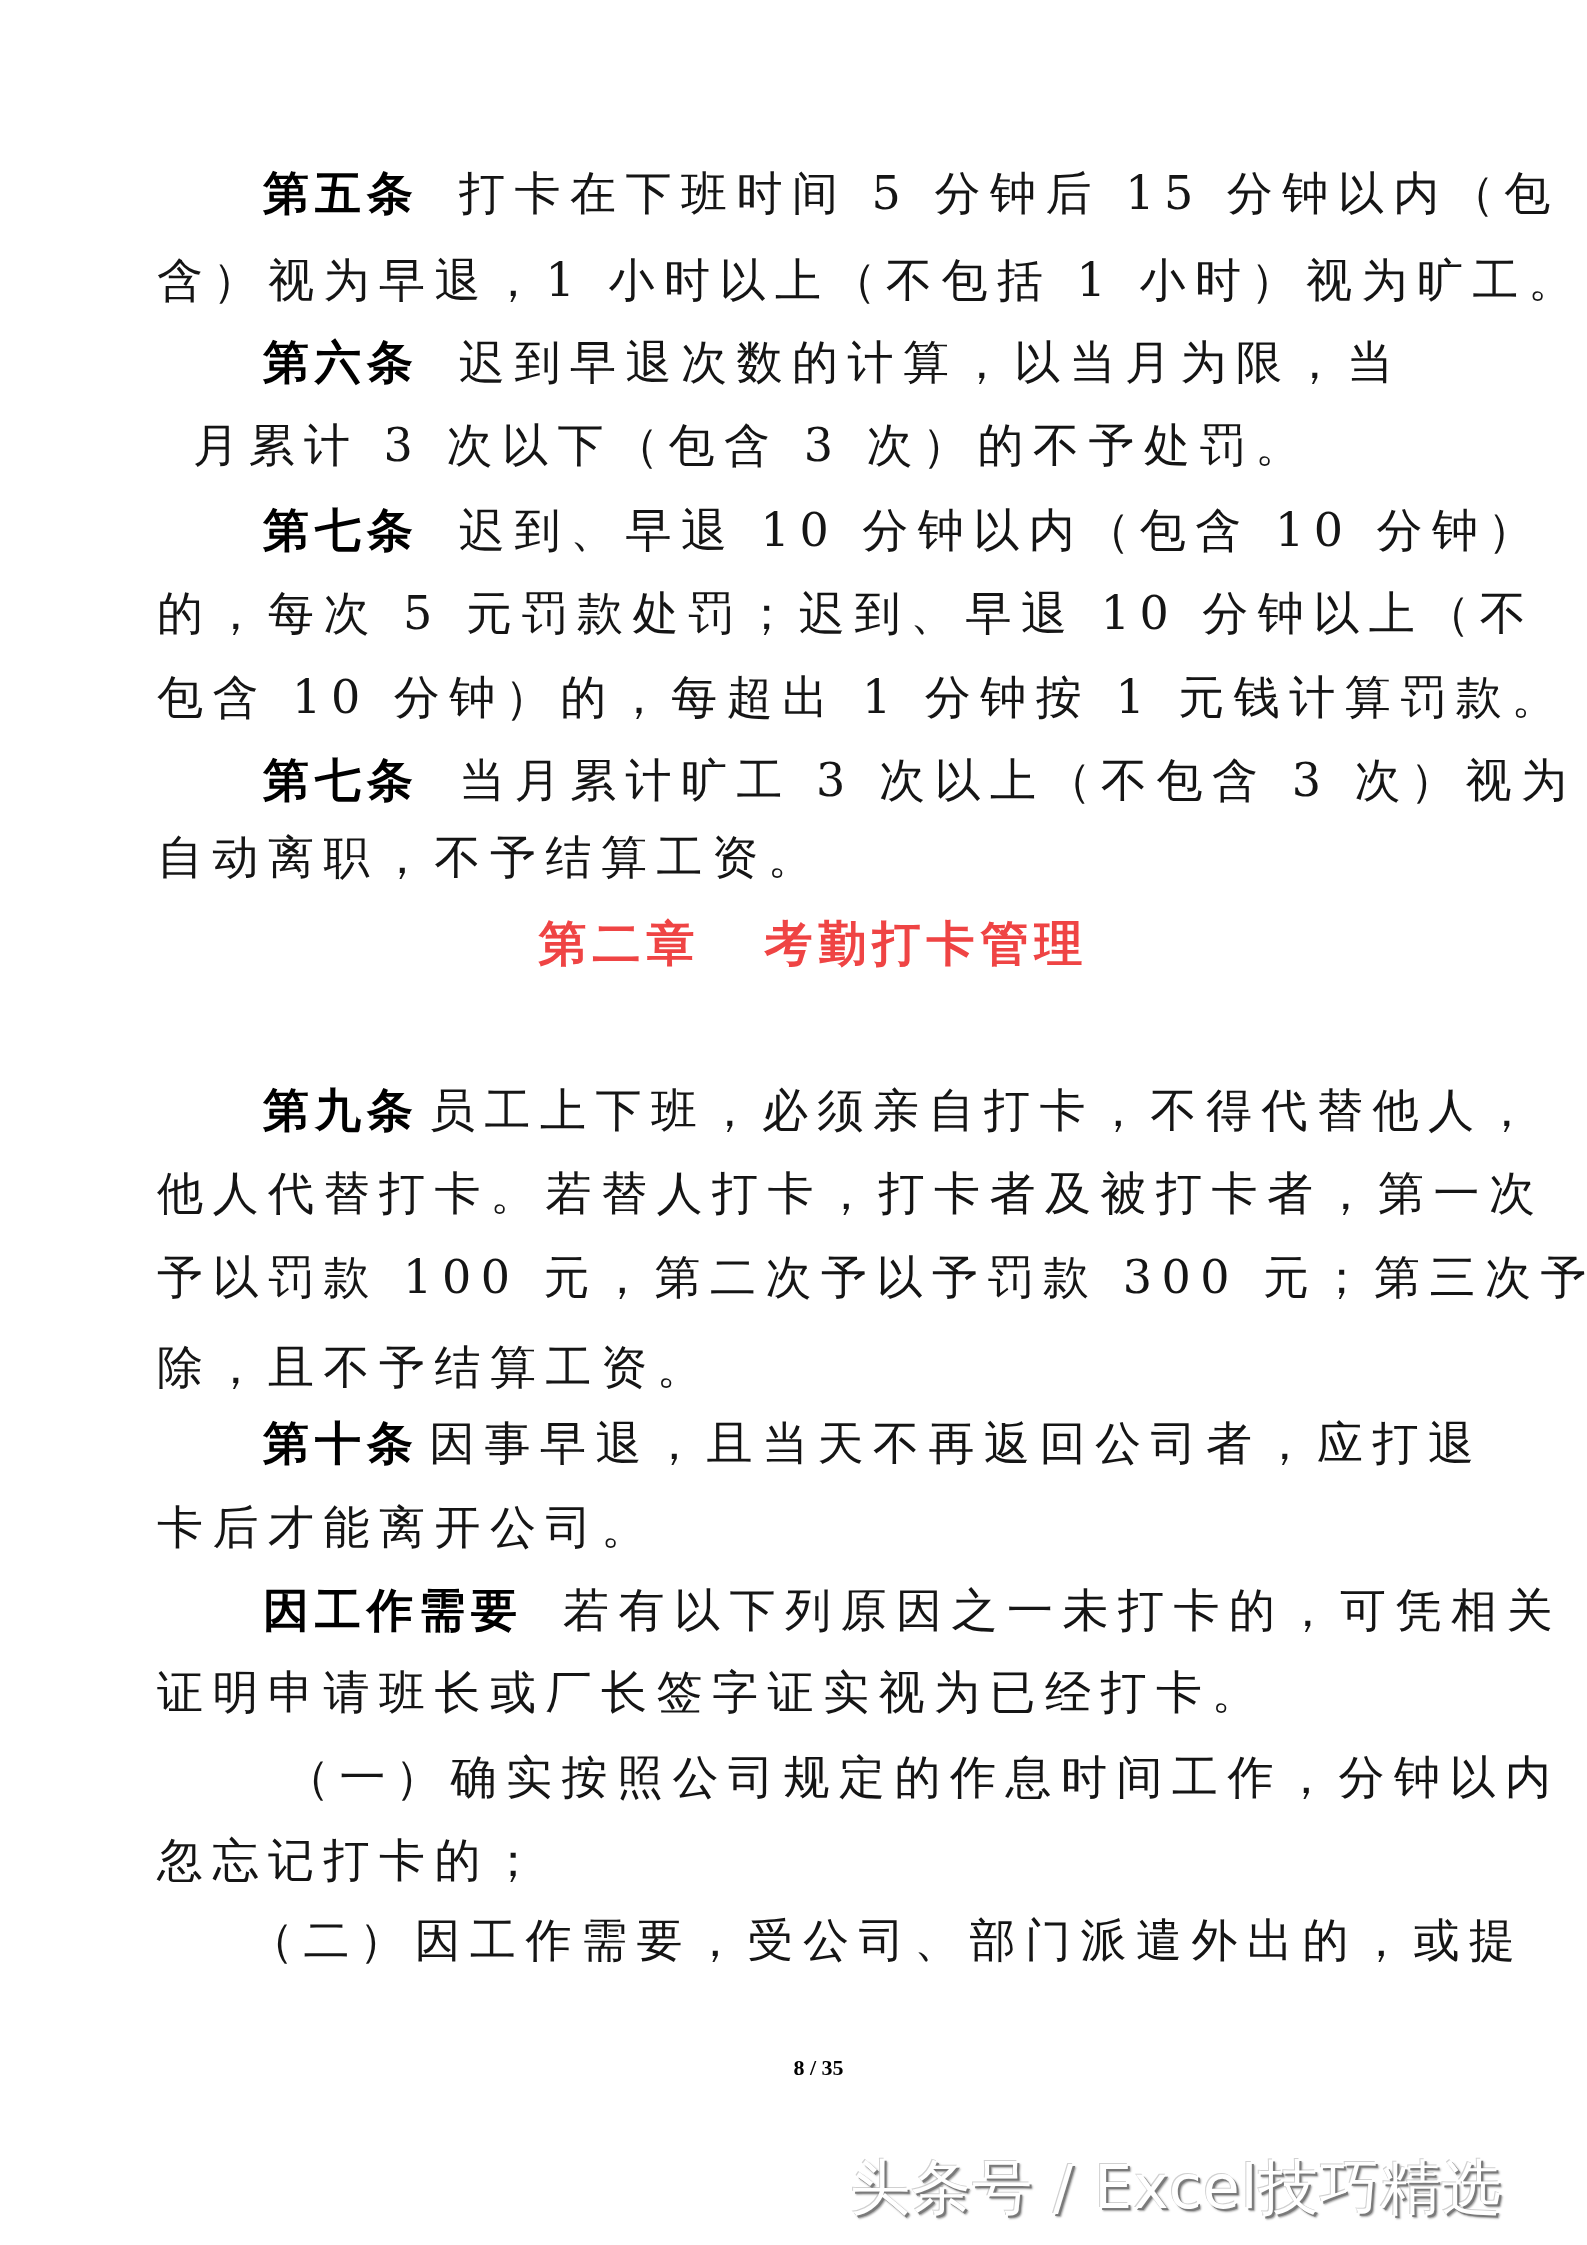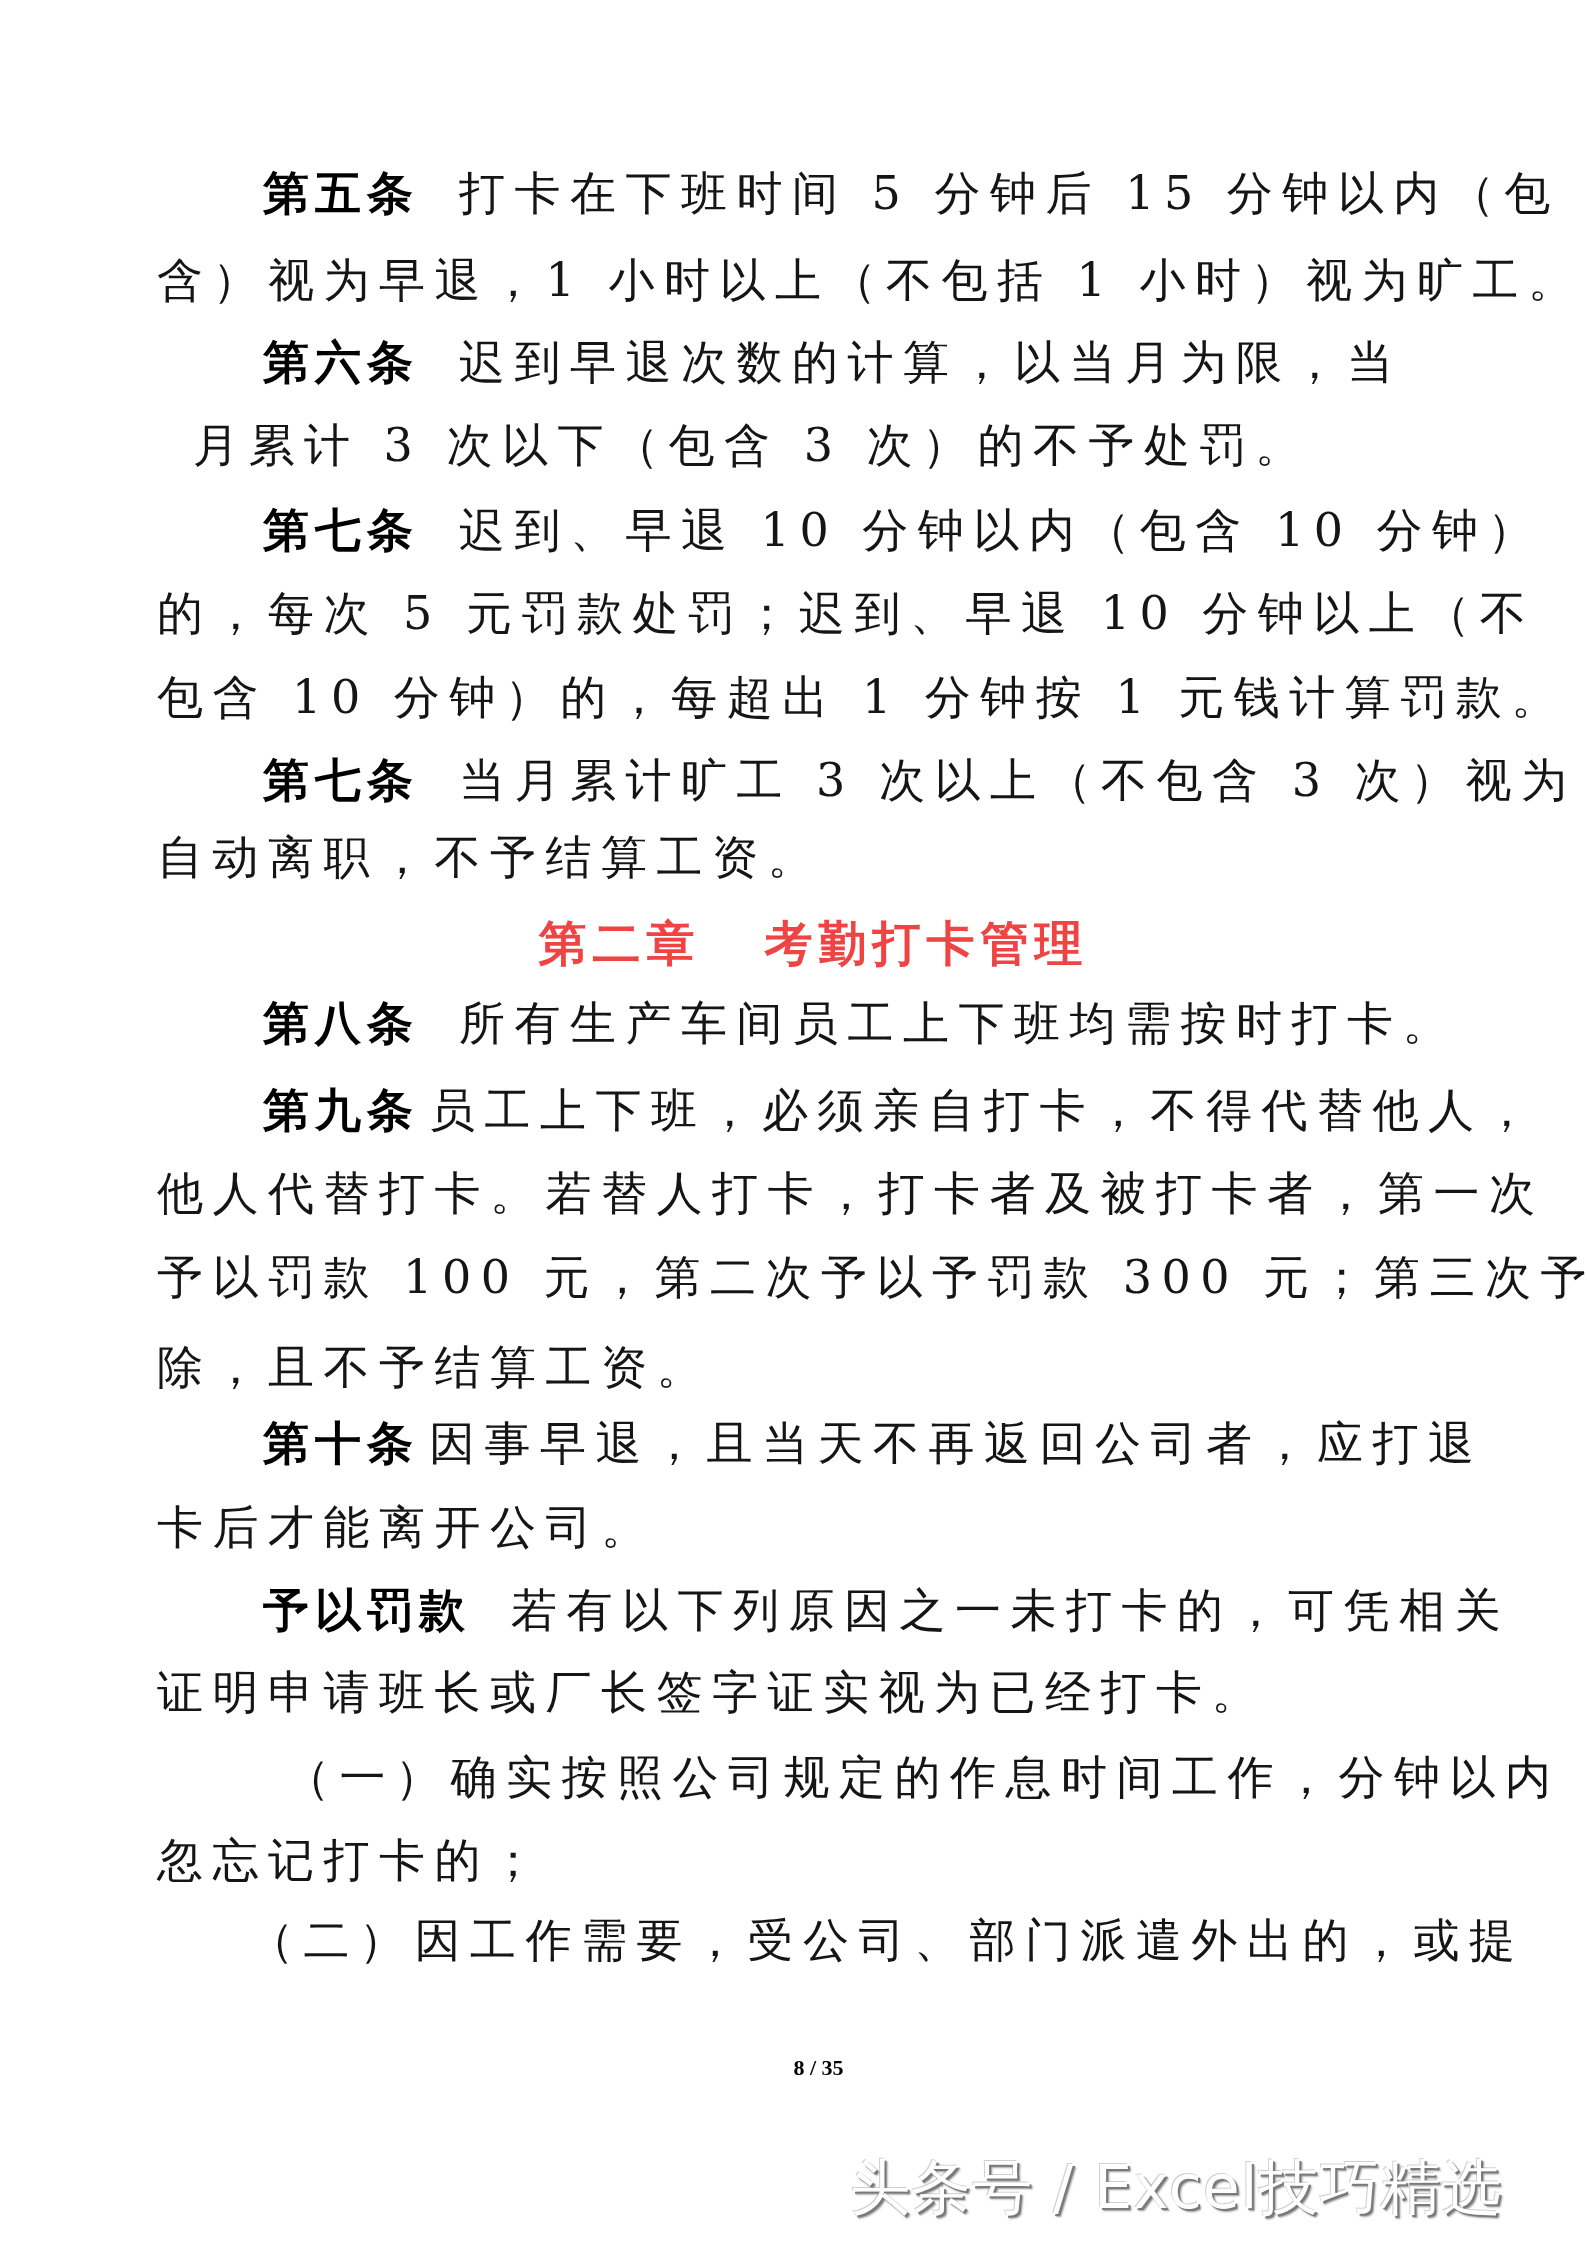--- a/index.html
+++ b/index.html
@@ -120,23 +120,20 @@
     <span class="label">第七条</span><span class="gap"></span><span>当月累计旷工 3 次以上（不包含 3 次）视为</span>
   </div>
   <div class="line" style="top:815px;">
     <span>自动离职，不予结算工资。</span>
   </div>
 
   <div class="heading" style="top:901px;">
     <span>第二章</span><span class="hgap"></span><span>考勤打卡管理</span>
   </div>
 
-  <div class="line indent-label" style="top:981px;">
-    <span class="label">第八条</span><span class="gap"></span><span>所有生产车间员工上下班均需按时打卡。</span>
-  </div>
 
   <div class="line indent-label" style="top:1068px;">
     <span class="label">第九条</span><span class="gap-s"></span><span>员工上下班，必须亲自打卡，不得代替他人，</span>
   </div>
   <div class="line" style="top:1151px;">
     <span>他人代替打卡。若替人打卡，打卡者及被打卡者，第一次</span>
   </div>
   <div class="line" style="top:1235px;">
     <span>予以罚款 100 元，第二次予以予罚款 300 元；第三次予开</span>
   </div>
@@ -145,21 +142,21 @@
   </div>
 
   <div class="line indent-label" style="top:1401px;">
     <span class="label">第十条</span><span class="gap-s"></span><span>因事早退，且当天不再返回公司者，应打退</span>
   </div>
   <div class="line" style="top:1485px;">
     <span>卡后才能离开公司。</span>
   </div>
 
   <div class="line indent-label" style="top:1568px;">
-    <span class="label">予以罚款</span><span class="gap"></span><span>若有以下列原因之一未打卡的，可凭相关</span>
+    <span class="label">因工作需要</span><span class="gap"></span><span>若有以下列原因之一未打卡的，可凭相关</span>
   </div>
   <div class="line" style="top:1650px;">
     <span>证明申请班长或厂长签字证实视为已经打卡。</span>
   </div>
   <div class="line indent-item1" style="top:1735px;">
     <span>（一）确实按照公司规定的作息时间工作，分钟以内</span>
   </div>
   <div class="line" style="top:1818px;">
     <span>忽忘记打卡的；</span>
   </div>

